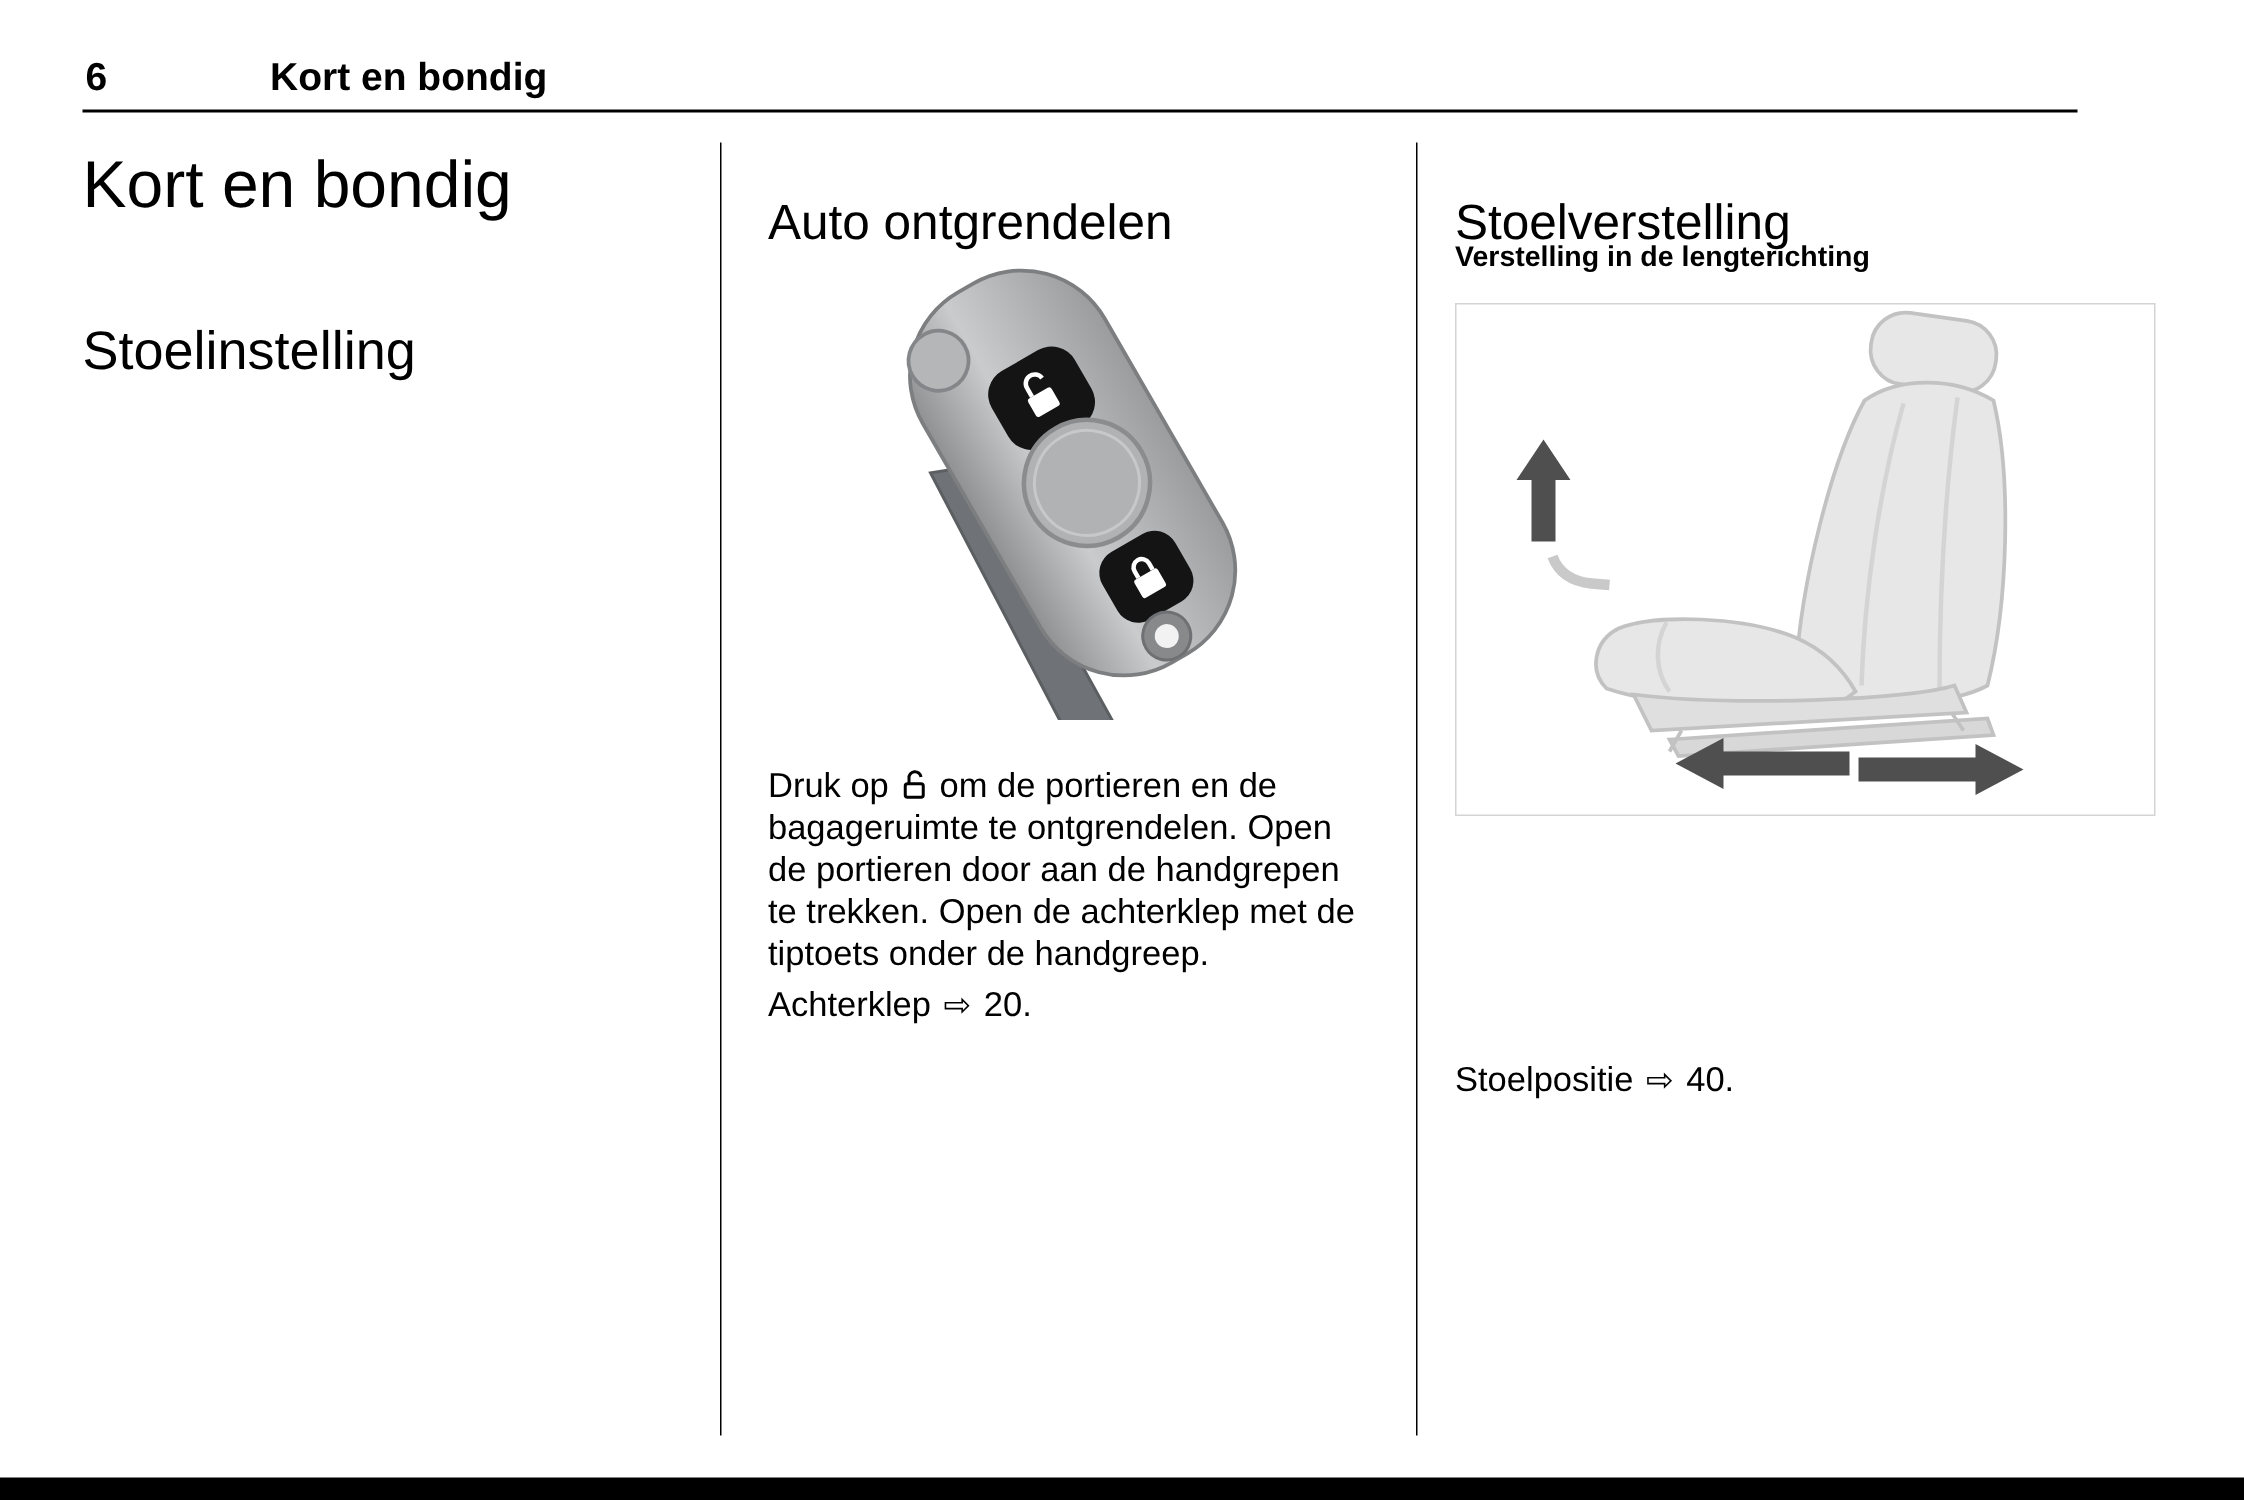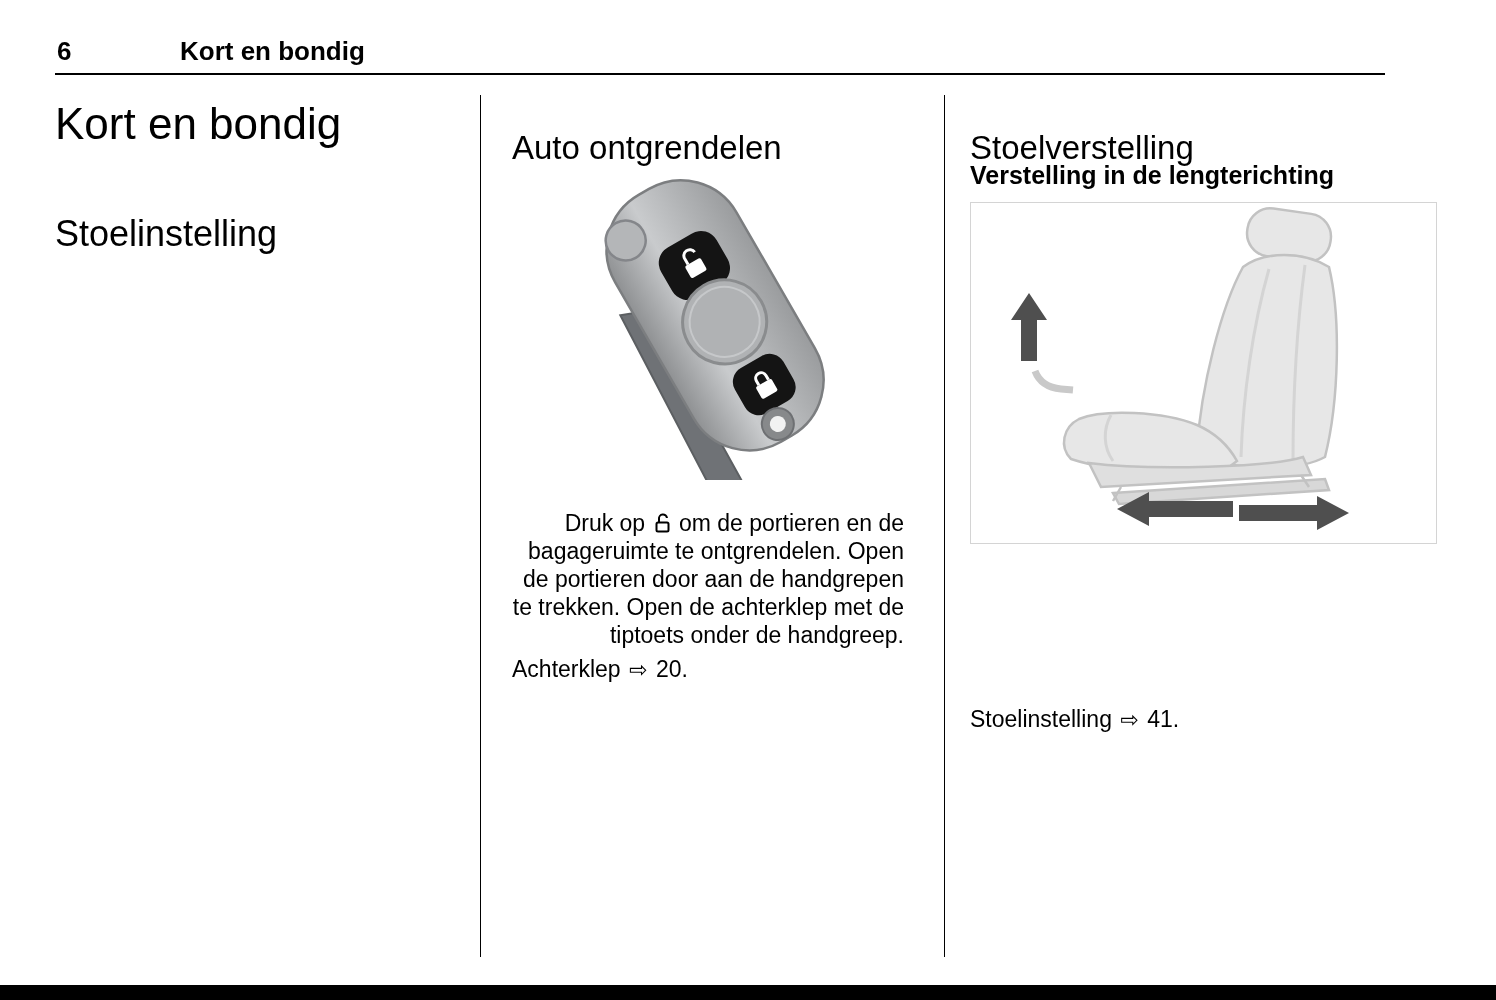--- a/index.html
+++ b/index.html
@@ -46,40 +46,40 @@
   }
   
   .article-heading {
     position:absolute; top:103px;
     font-size:33px; font-weight:400; line-height:1.1;margin-top:27px;
   }
   .article-heading.mid { left:512px; }
   .article-heading.right { left:970px; }
   .article-subheading {
     position:absolute; left:970px; top:161px;
-    font-size:25px; font-weight:700; line-height:1.15;
+    font-size:19px; font-weight:700; line-height:1.15;
   }
   
   .key-illustration {
     position:absolute; left:512px; top:160px;
     width:400px; height:325px;
     display:flex; justify-content:center; align-items:flex-start;
   }
   .seat-illustration {
     position:absolute; left:970px; top:202px;
     width:467px; height:342px;
     border:1px solid #d4d4d4;
     background:#fff;
   }
   
   .body-text {
     position:absolute;
     font-size:23px; line-height:28px; font-weight:400;
   }
-  .body-text.mid { left:512px; top:509px; width:392px;text-align:right; }
+  .body-text.mid { left:512px; top:509px; width:392px; }
   .body-text.right { left:970px; top:560px; width:402px; }
   .refs { position:absolute; }
   .refs.mid { left:512px; top:655px; }
   .refs.right { left:970px; top:705px; }
   .ref-line {
     font-size:23px; line-height:28px; margin-bottom:9px;
     white-space:nowrap;
   }
   .ref-arrow {
     font-family:"DejaVu Sans", sans-serif;
@@ -190,21 +190,21 @@
 
       <polygon points="58,90 40,117 50,117 50,158 66,158 66,117 76,117" fill="#4f4f4f"></polygon>
       <polygon points="146,306 178,289 178,298 262,298 262,314 178,314 178,323" fill="#4f4f4f"></polygon>
       <polygon points="378,310 346,293 346,302 268,302 268,318 346,318 346,327" fill="#4f4f4f"></polygon>
     </svg>
   </div>
 
 
   <div class="refs right">
     <p class="ref-line">
-      <span>Stoelinstelling</span>
+      <span>Stoelpositie</span>
       <span class="ref-arrow">⇨</span>
-      <span>41.</span>
+      <span>40.</span>
     </p>
   </div>
 
   <div class="bottom-bar"></div>
 
 </div>
 
 </body></html>

